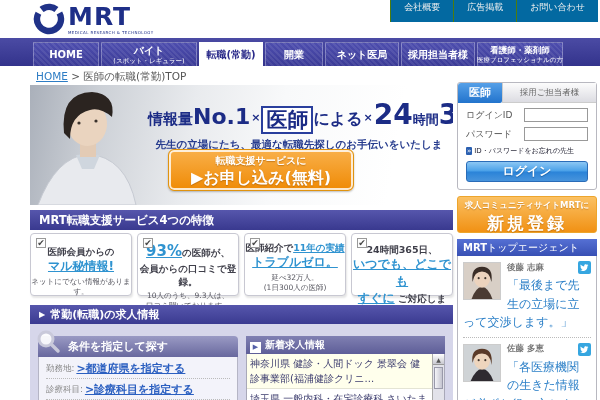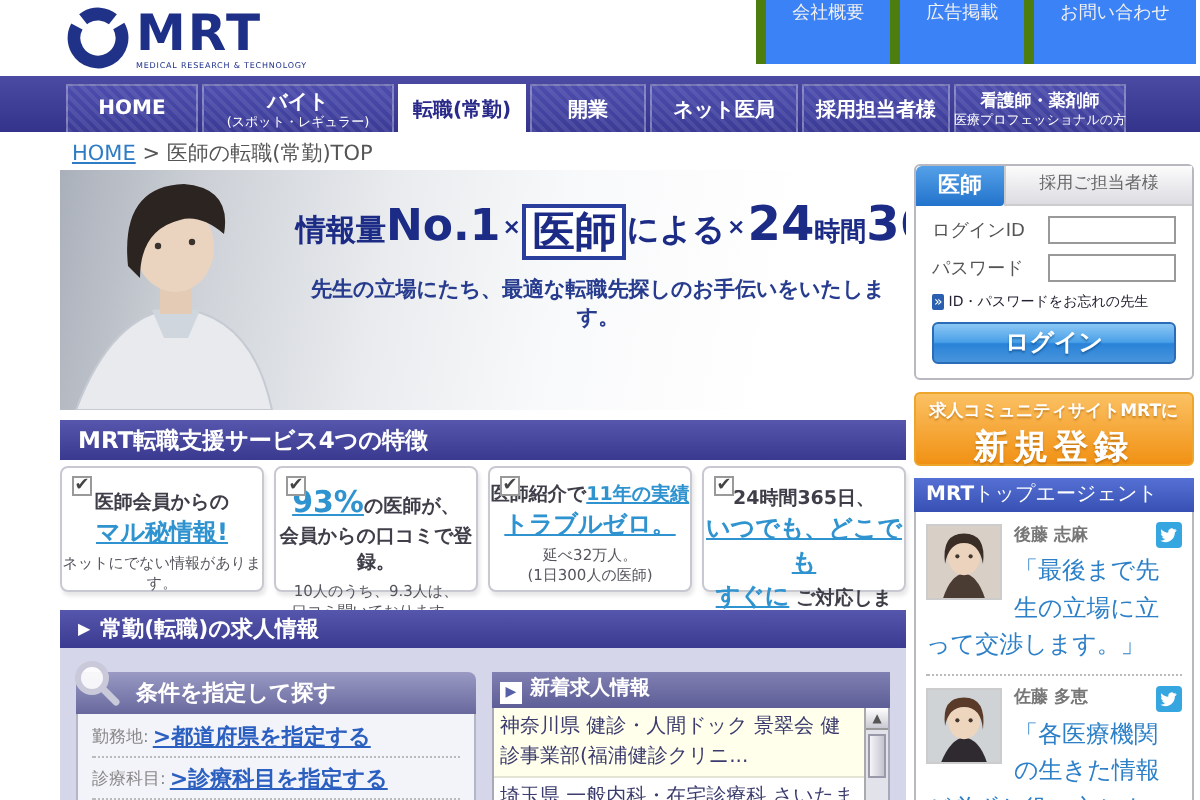--- a/index.html
+++ b/index.html
@@ -2,22 +2,22 @@
 <html><head>
 <meta charset="utf-8">
 <style>
   * { margin:0; padding:0; box-sizing:border-box; }
   html,body { background:#fff; }
   .page { position:relative; width:600px; height:400px; overflow:hidden; background:#fff;
           font-family:"DejaVu Sans", sans-serif; }
 
   
   .top-links { position:absolute; top:0; right:2px; display:flex; }
-  .top-link { background:#3b82f6; color:#f0f0f0; font-size:9px; line-height:13px;
-              padding:1px 13px 18px; border-left:5px solid #4d7c0f; cursor:pointer; white-space:nowrap; }
+  .top-link { background:#0369a1; color:#f0f0f0; font-size:9px; line-height:13px;
+              padding:1px 13px 8px; border-left:1px solid #4d7c0f; cursor:pointer; white-space:nowrap; }
   .logo { position:absolute; left:33px; top:3px; display:flex; align-items:center; }
   .logo-text { margin-left:3px; }
   .logo-mrt { font-size:25px; font-weight:bold; color:#1e2f88; letter-spacing:1px; line-height:1; }
   .logo-tag { font-size:4px; color:#1e2f88; letter-spacing:.4px; margin-top:1px; }
 
   
   .nav { position:absolute; top:38px; left:0; width:600px; height:28px;
          background:linear-gradient(#4b4ba4, #33338c); }
   .nav-inner { position:absolute; left:33px; bottom:0; display:flex; align-items:flex-end; height:26px; }
   .nav-tab { height:24px; margin-right:2px; display:flex; flex-direction:column; justify-content:center;
@@ -41,21 +41,21 @@
           background:linear-gradient(100deg,#aab0ba 0%,#ccd0d6 16%,#e9ebee 38%,#f8f9fa 58%,#ffffff 85%); }
   .doctor { position:absolute; left:0; bottom:0; }
   .headline { position:absolute; left:118px; top:13px; width:302px; text-align:center;
               color:#1c2c86; white-space:nowrap; }
   .h-sm { font-size:15px; font-weight:bold; }
   .h-no1 { font-size:22px; font-weight:bold; }
   .h-x { font-size:11px; font-weight:bold; vertical-align:3px; padding:0 1px; }
   .h-ishi { display:inline-block; background:#fff; border:2px solid #2a3f9d; color:#1c2c86;
             font-size:21px; font-weight:bold; padding:0 3px; line-height:1.15; vertical-align:-3px; }
   .h-niyoru { font-size:16px; font-weight:bold; }
-  .h-big { font-size:24px; font-weight:bold; }
+  .h-big { font-size:28px; font-weight:bold; }
   .h-unit { font-size:13px; font-weight:bold; }
   .hero-sub { position:absolute; left:118px; top:53px; width:302px; text-align:center;
               font-size:10.5px; font-weight:bold; color:#273c8e; }
   .cta { position:absolute; left:138px; top:64px; width:186px; height:42px; border-radius:6px;
          background:linear-gradient(#f9b04a,#ef8a05); border:1px solid #e0930f;
          box-shadow:inset 0 0 0 2px rgba(255,255,255,.8), 0 1px 2px rgba(0,0,0,.25);
          text-align:center; color:#fff; cursor:pointer; padding-top:4px; }
   .cta-l1 { font-size:10px; font-weight:bold; text-shadow:0 1px 1px rgba(150,80,0,.5); }
   .cta-l2 { font-size:16px; font-weight:bold; text-shadow:0 1px 1px rgba(150,80,0,.5); }
 
@@ -209,20 +209,24 @@
       <rect x="50" y="58" width="16" height="14" fill="#e3cbb5"></rect>
       <ellipse cx="57" cy="38" rx="20" ry="23" fill="#ead4bf" transform="rotate(-6 57 38)"></ellipse>
       <path d="M34 48 Q30 8 62 7 Q86 9 82 32 Q70 22 60 25 Q40 30 40 54 Z" fill="#2b2420"></path>
       <circle cx="66" cy="36" r="1.6" fill="#3a322c"></circle>
       <circle cx="49" cy="38" r="1.6" fill="#3a322c"></circle>
     </svg>
     <div class="headline">
       <span class="h-sm">情報量</span><span class="h-no1">No.1</span><span class="h-x">×</span><span class="h-ishi">医師</span><span class="h-niyoru">による</span><span class="h-x">×</span><span class="h-big">24</span><span class="h-unit">時間</span><span class="h-big">365</span>
     </div>
     <div class="hero-sub">先生の立場にたち、最適な転職先探しのお手伝いをいたします。</div>
+    <div class="cta">
+      <div class="cta-l1">転職支援サービスに</div>
+      <div class="cta-l2">▶お申し込み(無料)</div>
+    </div>
   </div>
 
   <div class="sec-head feat-head">MRT転職支援サービス4つの特徴</div>
   <div class="features">
     <div class="feature">
       <span class="check">✔</span>
       <div class="f-plain" style="margin-top:5px">医師会員からの</div>
       <div class="f-plain f-em f-em-lg">マル秘情報!</div>
       <div class="f-small">ネットにでない情報があります。</div>
     </div>

